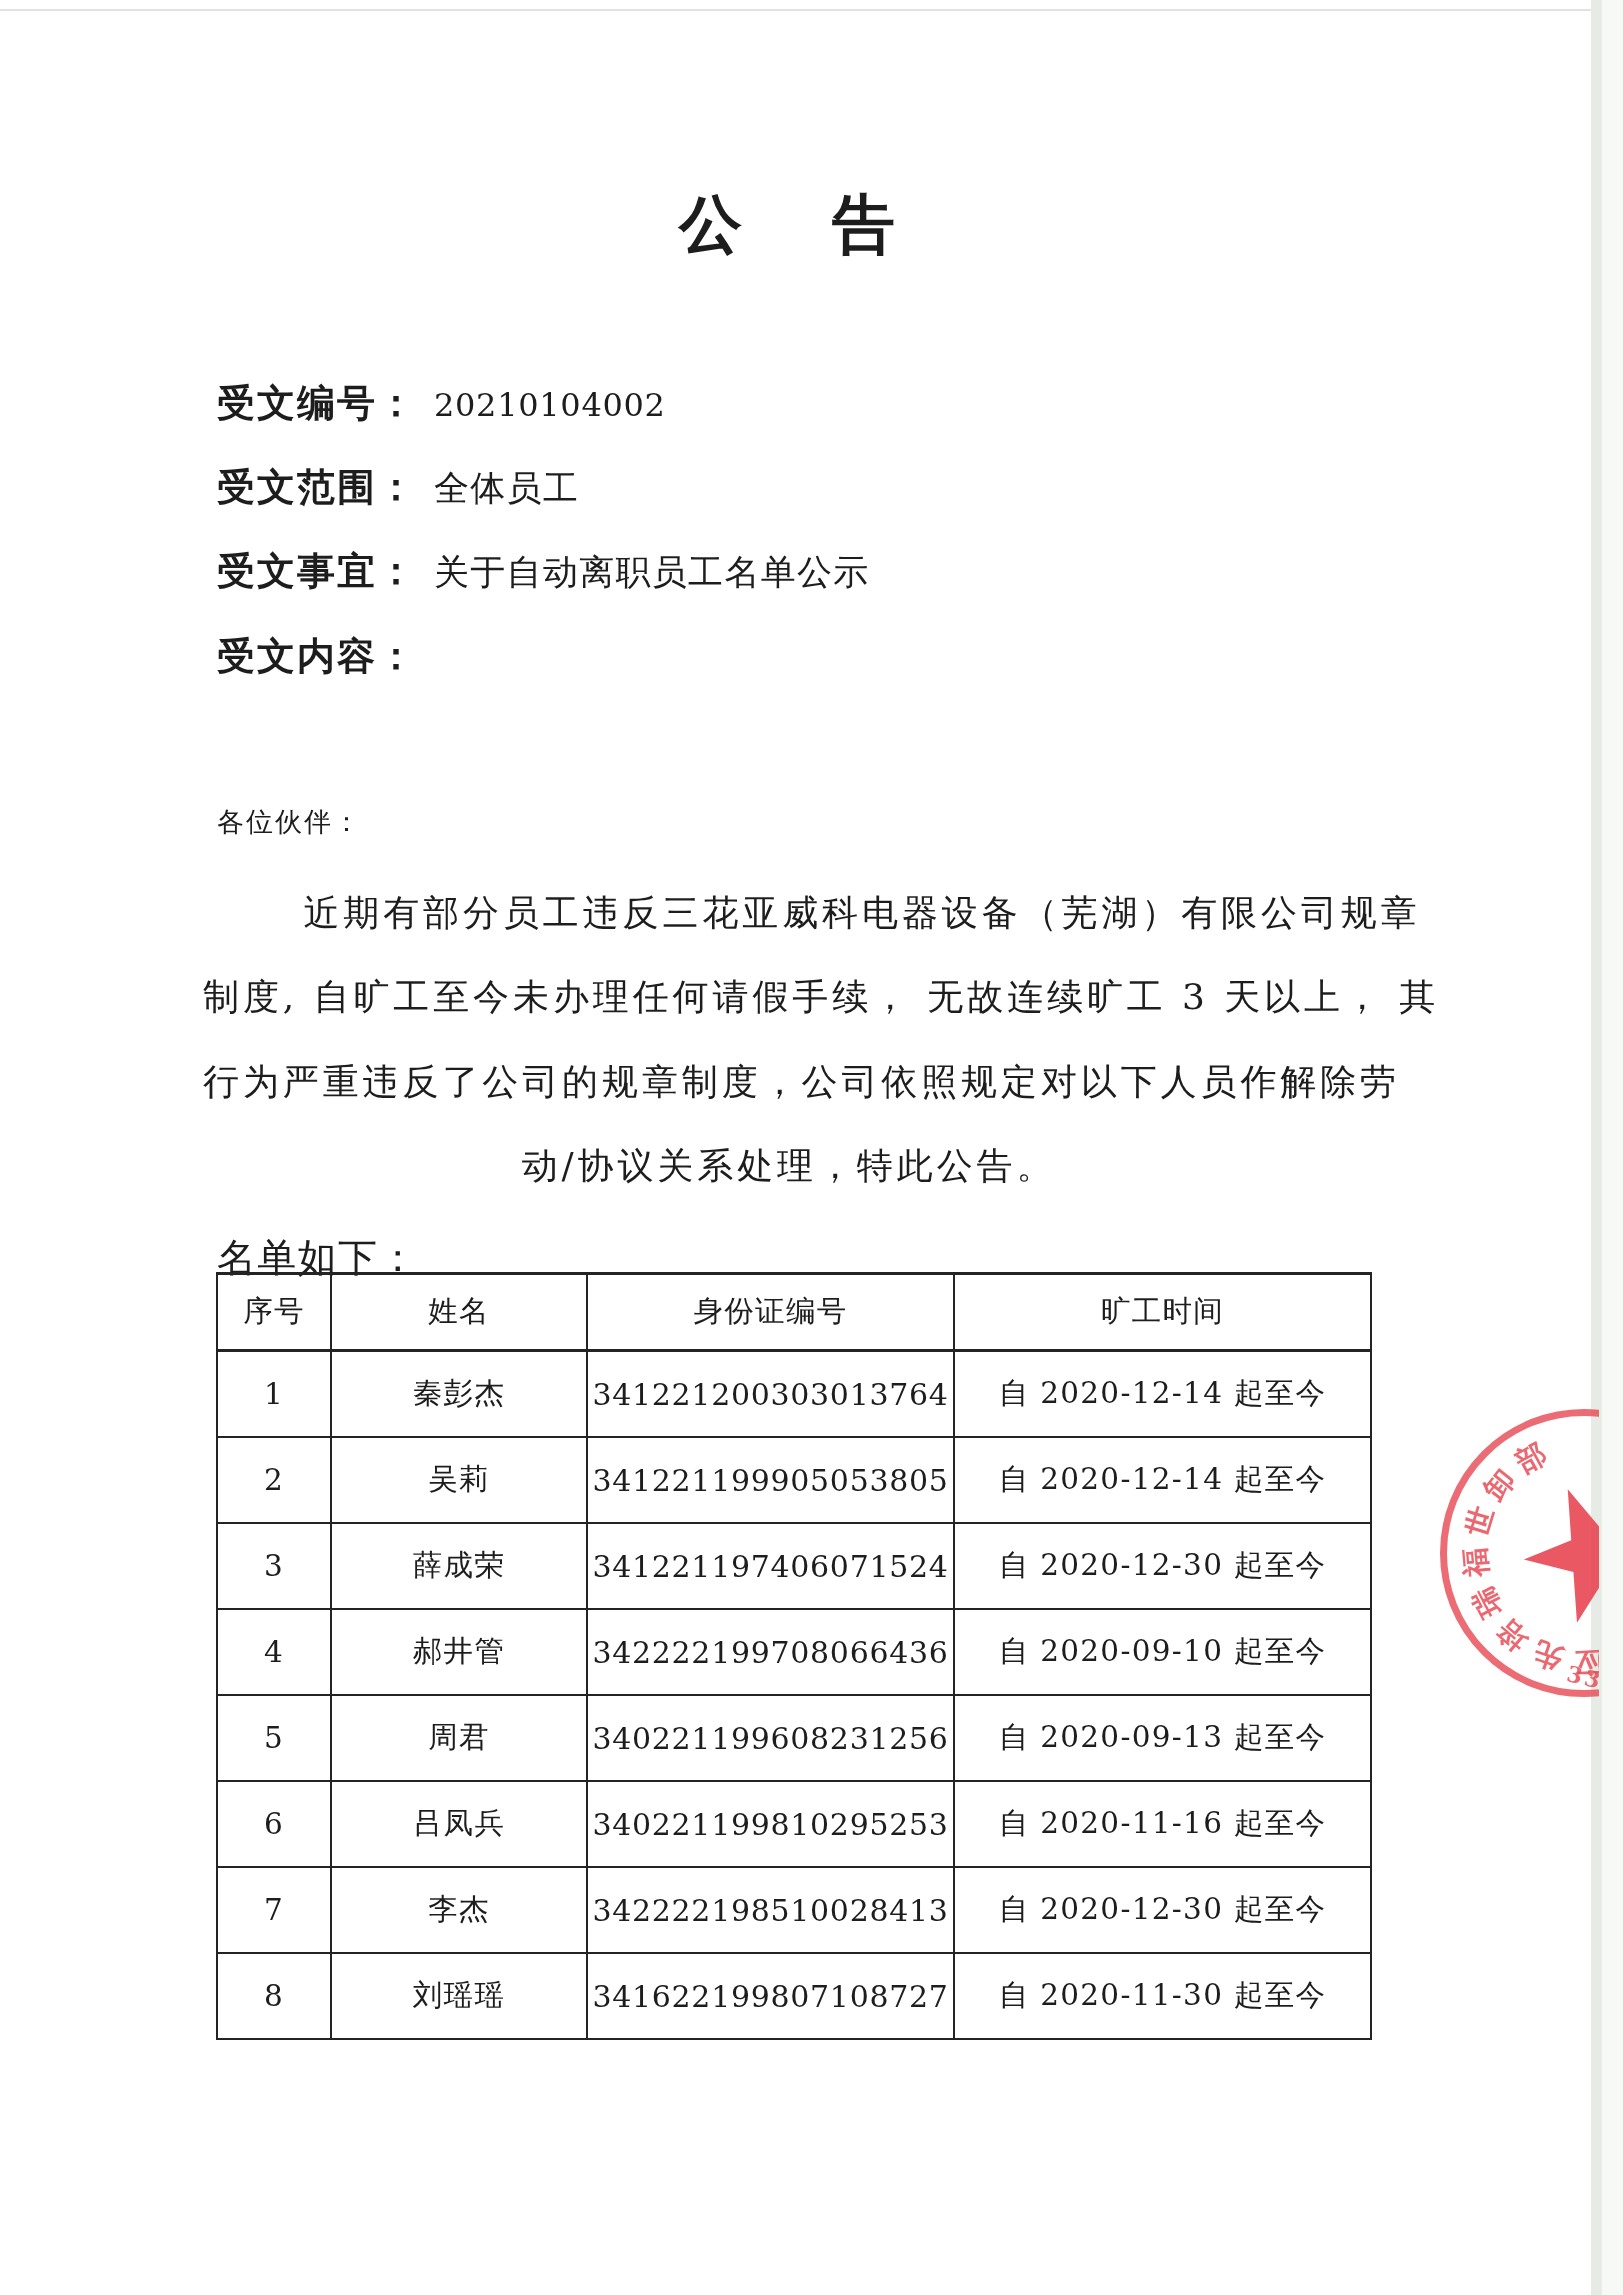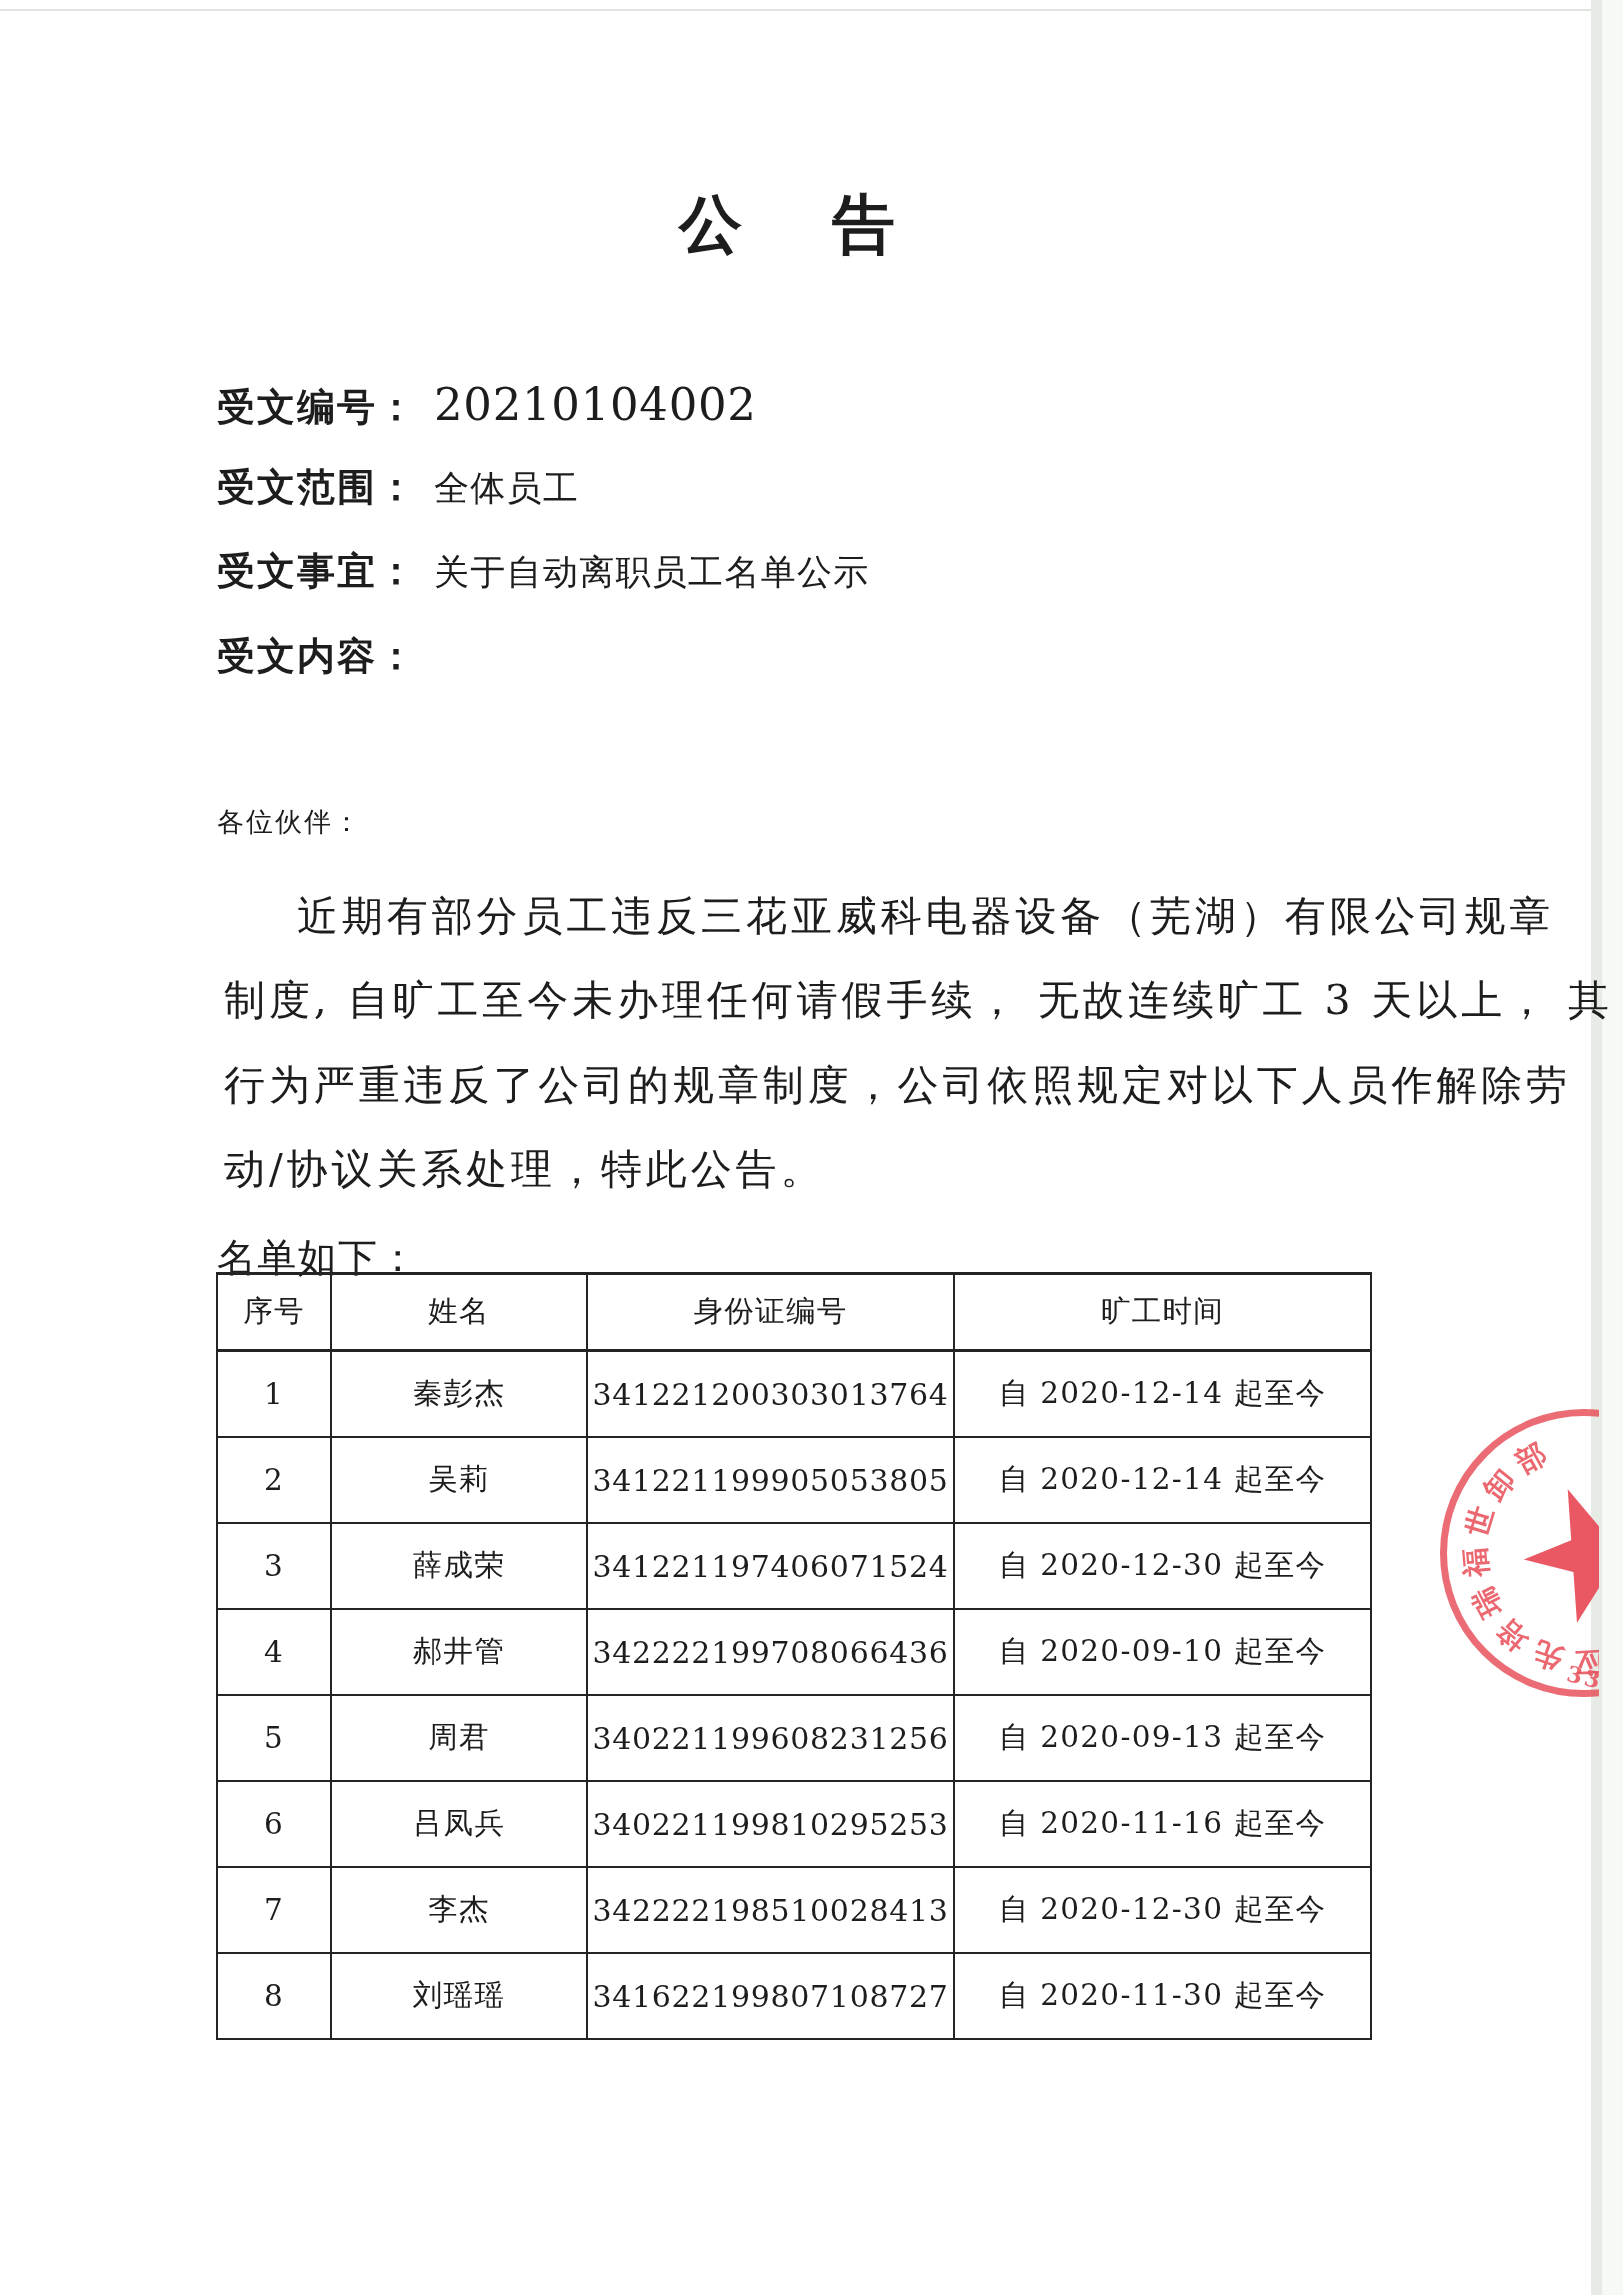--- a/index.html
+++ b/index.html
@@ -24,25 +24,25 @@
   }
 
   
   .field-line{position:absolute;left:217px;white-space:nowrap;}
   .field-line.f0{top:378px;}
   .field-line.f1{top:462px;}
   .field-line.f2{top:546px;}
   .field-line.f3{top:631px;}
   .flabel{font-size:38px;font-weight:700;letter-spacing:2px;}
   .fvalue{font-size:35px;font-weight:400;margin-left:17px;letter-spacing:1.3px;}
-  .field-line.f0 .fvalue{font-size:45px;letter-spacing:0.7px;}
+  .field-line.f0 .fvalue{font-size:32px;letter-spacing:0.7px;}
 
   
   .salutation{position:absolute;left:217px;top:804px;font-size:27px;letter-spacing:2px;}
-  .pline{position:absolute;left:224px;width:1172px;font-size:41px;letter-spacing:3.9px;white-space:nowrap;}
+  .pline{position:absolute;left:203px;width:1172px;font-size:36px;letter-spacing:3.9px;white-space:nowrap;text-align:center;}
   .pline.p0{top:889px;padding-left:73px;}
   .pline.p1{top:973px;}
   .pline.p2{top:1058px;}
   .pline.p3{top:1142px;}
   .list-intro{position:absolute;left:217px;top:1231px;font-size:39px;letter-spacing:1.3px;}
 
   
   table.roster{
     position:absolute;left:216px;top:1272px;
     width:1153px;border-collapse:collapse;table-layout:fixed;

